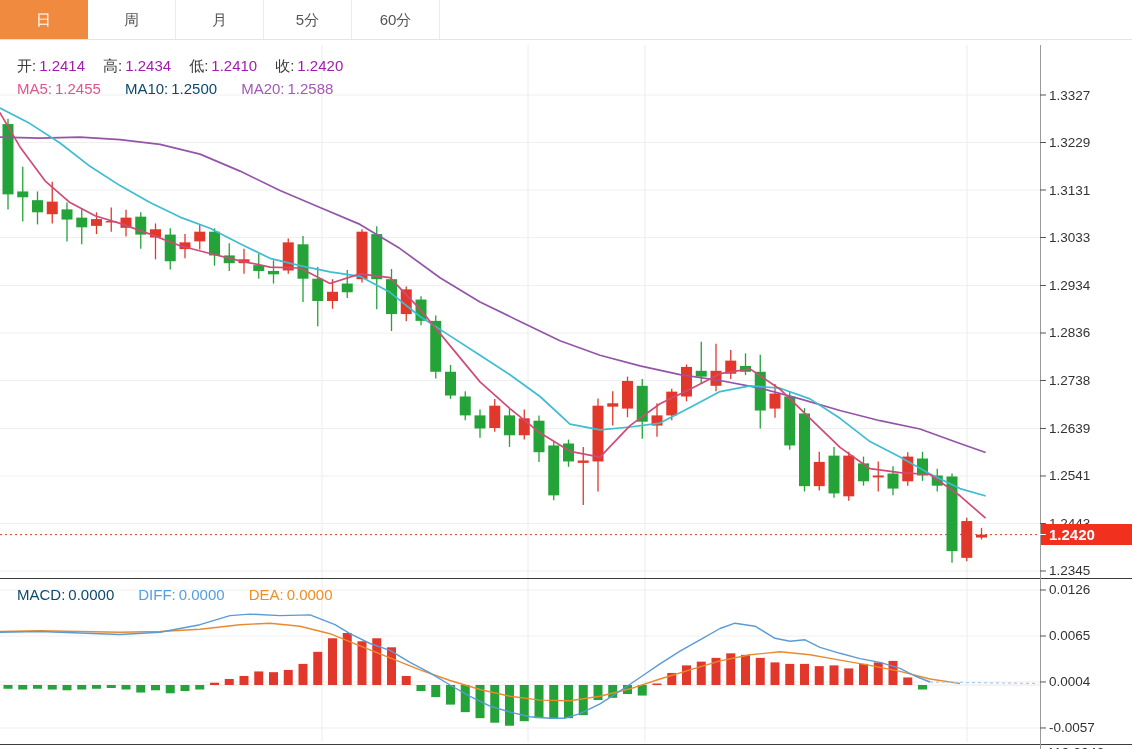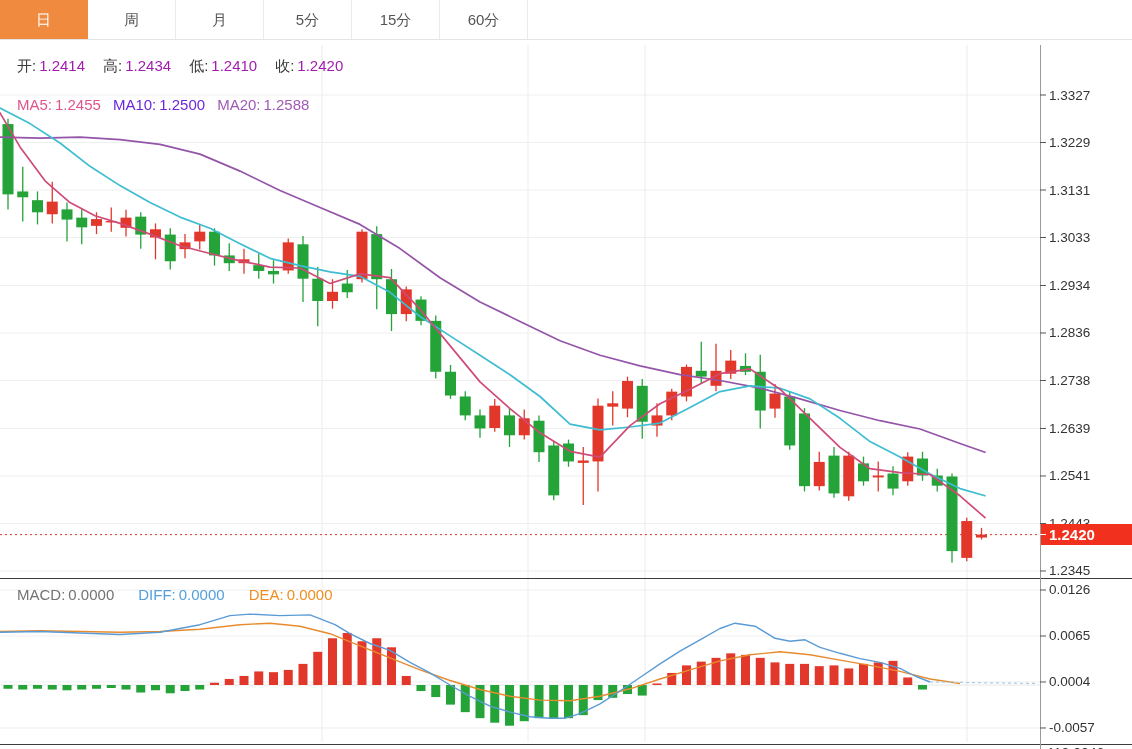--- a/index.html
+++ b/index.html
@@ -6,30 +6,30 @@
   .app{position:relative;width:1132px;height:749px;overflow:hidden;background:#fff;}
   #chart{position:absolute;left:0;top:0;}
   svg text{font-family:"Liberation Sans",sans-serif;}
   .tabbar{position:absolute;top:0;left:0;width:1132px;height:40px;background:#fff;
           border-bottom:1px solid #e4e4e4;display:flex;z-index:5;box-sizing:border-box;}
   .tab{width:88px;height:39px;line-height:39px;text-align:center;font-size:15px;color:#555;
        border-right:1px solid #ebebeb;cursor:pointer;box-sizing:border-box;background:#fff;}
   .tab.active{background:#f08a3e;color:#fff;border-right:1px solid #f08a3e;}
   .legend-row{position:absolute;left:17px;display:flex;gap:18px;font-size:15px;z-index:4;white-space:nowrap;}
   .row-ohlc{top:57px;}
-  .row-ma{top:80px;gap:12px;margin-top:16px;}
+  .row-ma{top:80px;gap:24px;}
   .row-macd{top:586px;gap:24px;}
   .pair{display:flex;}
   .lbl{color:#3a3a3a;}
   .val{margin-left:3px;}
   .red-val{color:#a21caf;}
   .ma5c{color:#e0548c;}
-  .ma10c{color:#6d28d9;}
+  .ma10c{color:#0c4a6e;}
   .ma20c{color:#a05ab4;}
-  .macdc{color:#737373;}
+  .macdc{color:#0c4a6e;}
   .diffc{color:#54a0dc;text-align:right;}
   .deac{color:#ef8e23;}
 </style>
 </head>
 <body>
 
 <div class="app">
 
   <svg id="chart" width="1132" height="749" viewBox="0 0 1132 749">
       <rect x="0" y="41" width="1040" height="708" fill="#ffffff"></rect>
@@ -294,21 +294,20 @@
       <line x1="1040" y1="534.5" x2="1046" y2="534.5" stroke="#fff" stroke-width="1"></line>
       <text x="1049" y="540" font-size="15" font-weight="bold" fill="#ffffff">1.2420</text>
       <text x="1047" y="758" font-size="14" fill="#333">118.2346</text>
     </svg>
 
   <div class="tabbar">
     <div class="tab active">日</div>
     <div class="tab">周</div>
     <div class="tab">月</div>
     <div class="tab">5分</div>
-    <div class="tab">15分</div>
     <div class="tab">60分</div>
   </div>
 
   <div class="legend-row row-ohlc">
     <span class="pair">
         <span class="lbl">开:</span>
         <span class="val red-val">1.2414</span>
       </span>
     <span class="pair">
         <span class="lbl">高:</span>

